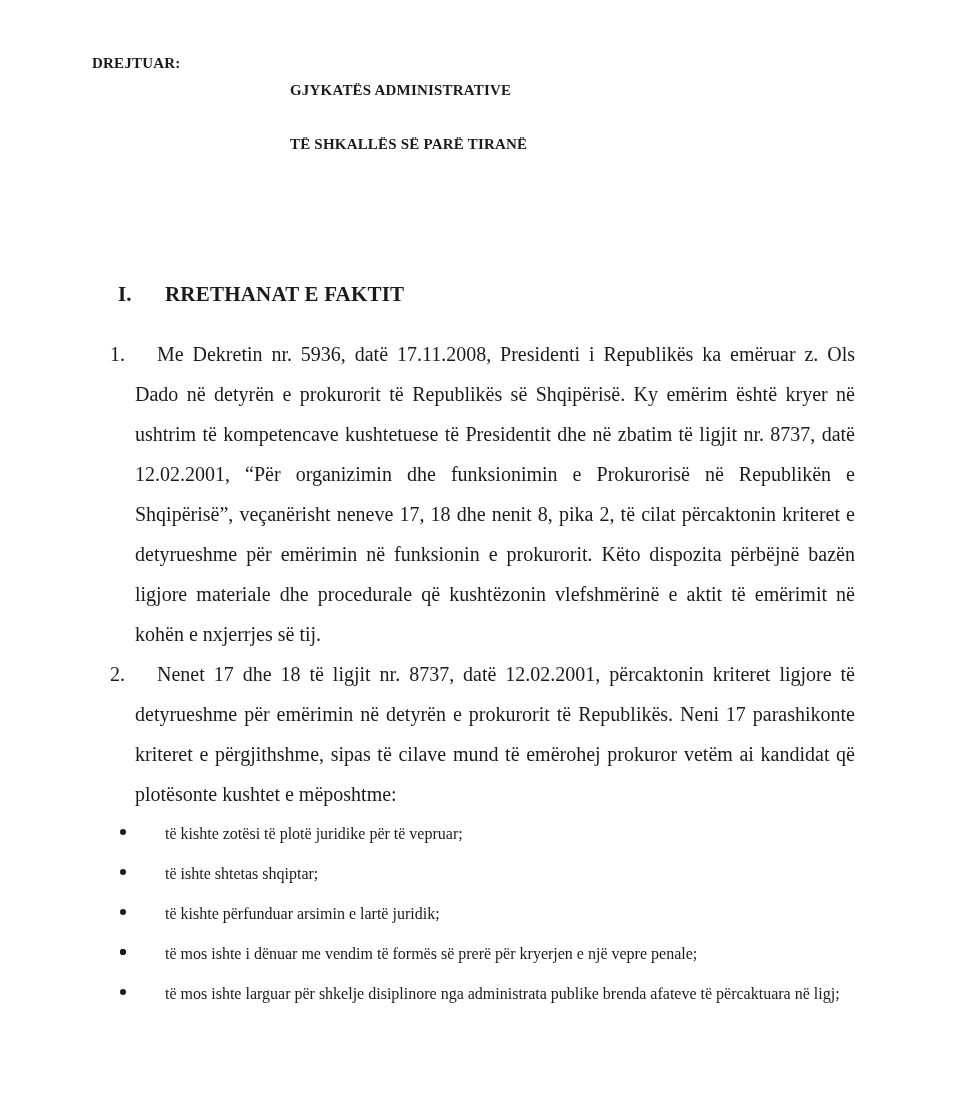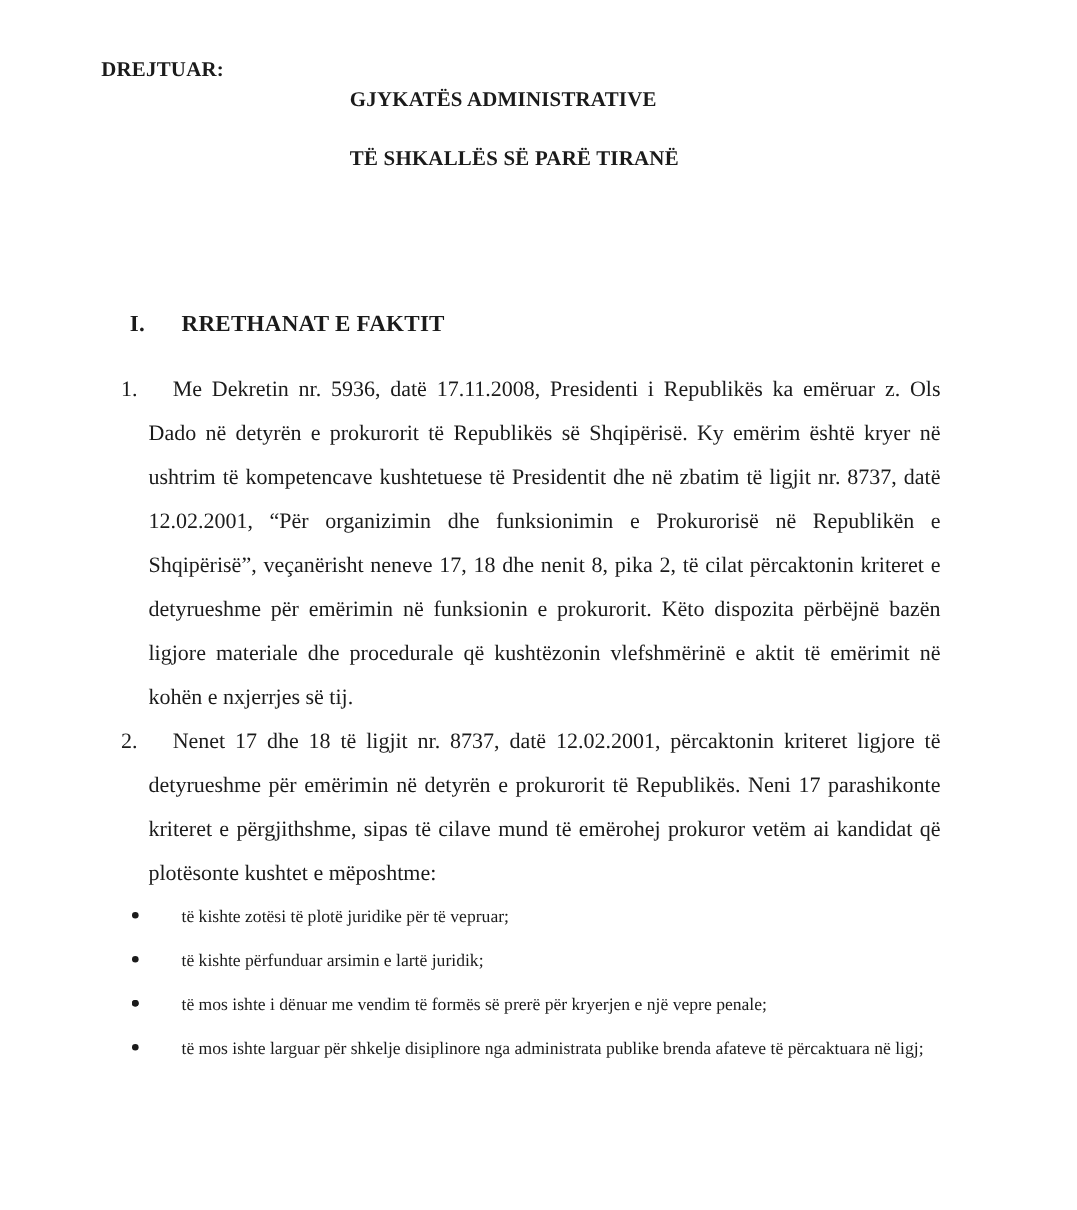--- a/index.html
+++ b/index.html
@@ -10,24 +10,23 @@
     background:#ffffff;
     overflow:hidden;
     font-family:"Liberation Serif","DejaVu Serif",serif;
     color:#1b1b1b;
   }
   
   .hdr {
     display:flex;
     margin:50px 0 0 92px;
     font-weight:bold;
-    font-size:19px;
+    font-size:15px;
     line-height:27px;
     letter-spacing:0.2px;
-    gap:28px;
   }
   .hdr-label { width:198px; flex:0 0 198px; }
   .hdr-addressee { white-space:pre-line; }
 
   
   .section {
     display:flex;
     margin:96px 0 0 118px;
     font-weight:bold;
     font-size:21px;
@@ -100,20 +99,24 @@
     <span class="para-num">2.</span><span>Nenet 17 dhe 18 të ligjit nr. 8737, datë 12.02.2001, përcaktonin kriteret ligjore të detyrueshme për emërimin në detyrën e prokurorit të Republikës. Neni 17 parashikonte kriteret e përgjithshme, sipas të cilave mund të emërohej prokuror vetëm ai kandidat që plotësonte kushtet e mëposhtme:</span>
   </div>
 
   <div class="bullets">
     <div class="bullet">
       <span class="bullet-dot"></span>
       <span>të kishte zotësi të plotë juridike për të vepruar;</span>
     </div>
     <div class="bullet">
       <span class="bullet-dot"></span>
+      <span>të ishte shtetas shqiptar;</span>
+    </div>
+    <div class="bullet">
+      <span class="bullet-dot"></span>
       <span>të kishte përfunduar arsimin e lartë juridik;</span>
     </div>
     <div class="bullet">
       <span class="bullet-dot"></span>
     </div>
     <div class="bullet">
       <span class="bullet-dot"></span>
       <span>të mos ishte i dënuar me vendim të formës së prerë për kryerjen e një vepre penale;</span>
     </div>
     <div class="bullet">

